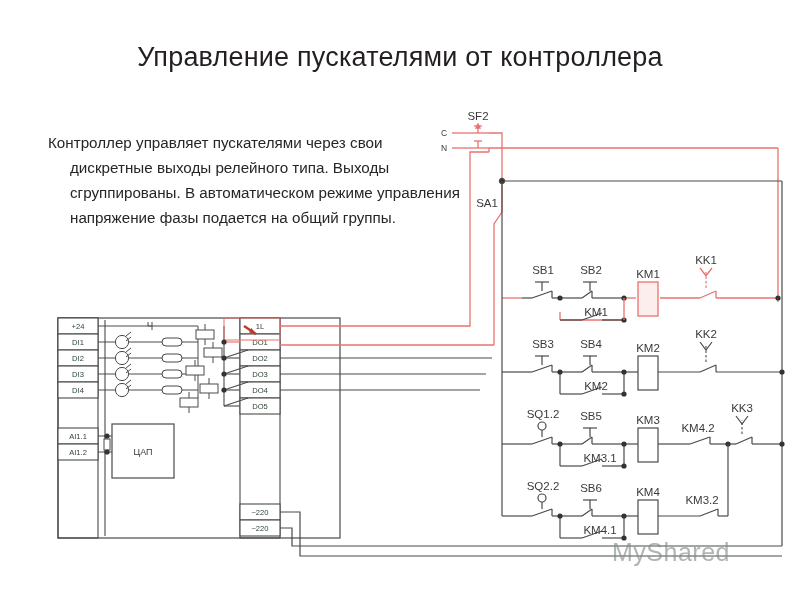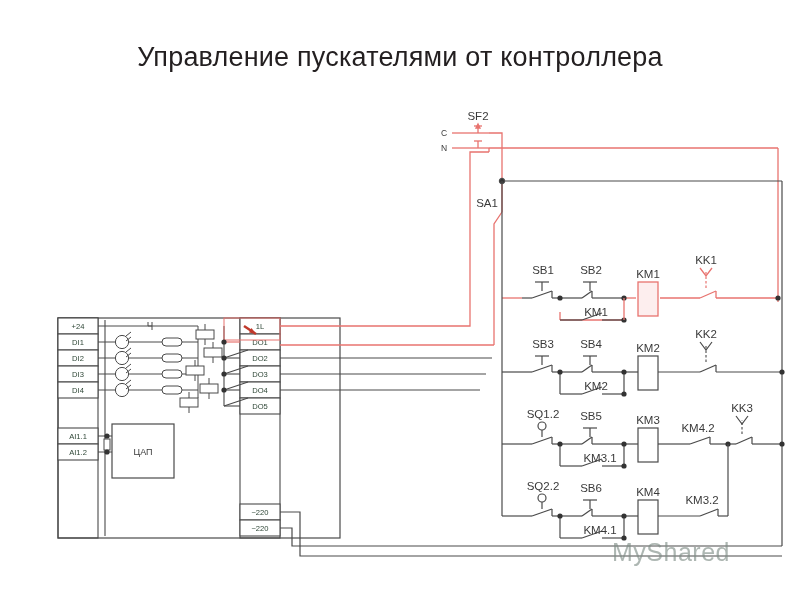--- a/index.html
+++ b/index.html
@@ -25,20 +25,21 @@
   .term{font-size:7.6px;fill:#2e4636;font-family:"Liberation Sans",sans-serif;}
   .wm{position:absolute;left:612px;top:538px;display:flex;align-items:center;gap:6px;opacity:.62;}
   .wm .wtext{font-size:25px;color:#7c8b84;font-family:"Liberation Sans",sans-serif;letter-spacing:.5px;}
 </style>
 </head>
 <body>
 
 <div id="stage">
 
   <div id="title">Управление пускателями от контроллера</div>
+  <div id="para">Контроллер управляет пускателями через свои дискретные выходы релейного типа. Выходы сгруппированы. В автоматическом режиме управления напряжение фазы подается на общий группы.</div>
 
   <svg viewBox="0 0 800 600">
     <defs>
       <g id="g-dot">
           <circle r="2.6"></circle>
         </g>
     </defs>
 
     <g>
       <rect x="58" y="318" width="282" height="220" fill="none" stroke="#4a4a4a" stroke-width="1.2"></rect>

